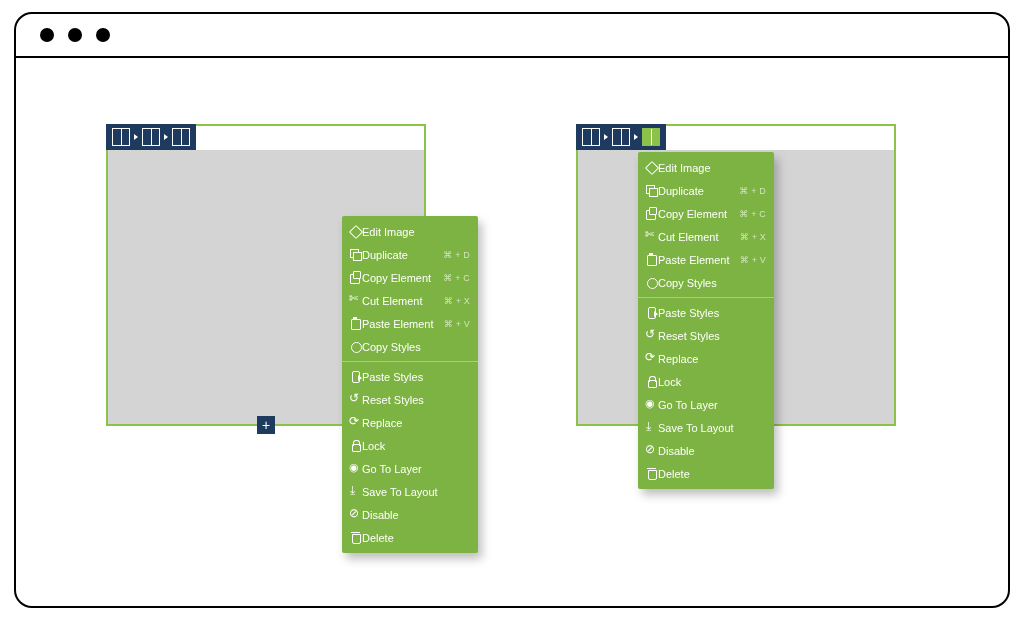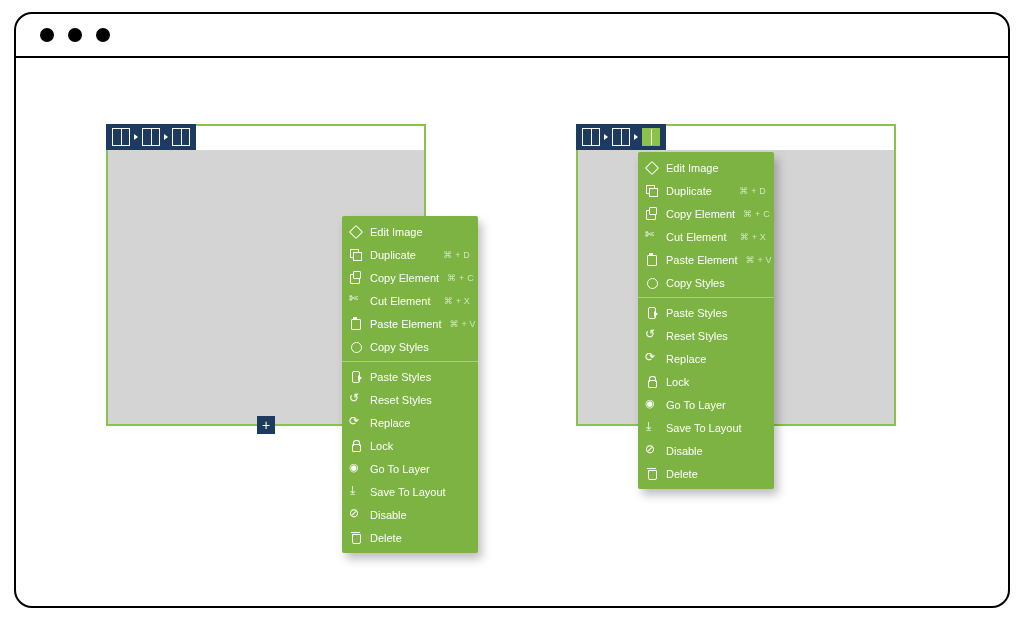--- a/index.html
+++ b/index.html
@@ -107,21 +107,21 @@
     padding: 4px 0;
   }
   .ctx-left  { left: 326px; top: 158px; }
   .ctx-right { left: 622px; top: 94px; }
 
   .ctx-item {
     display: flex;
     align-items: center;
     height: 23px;
     padding: 0 8px;
-    gap: 8px;
+    gap: 0;
     cursor: pointer;
     white-space: nowrap;
   }
   .ctx-icon {
     width: 12px; height: 12px;
     flex: 0 0 12px;
     position: relative;
   }
   .ctx-label { flex: 1; }
   .ctx-shortcut {

